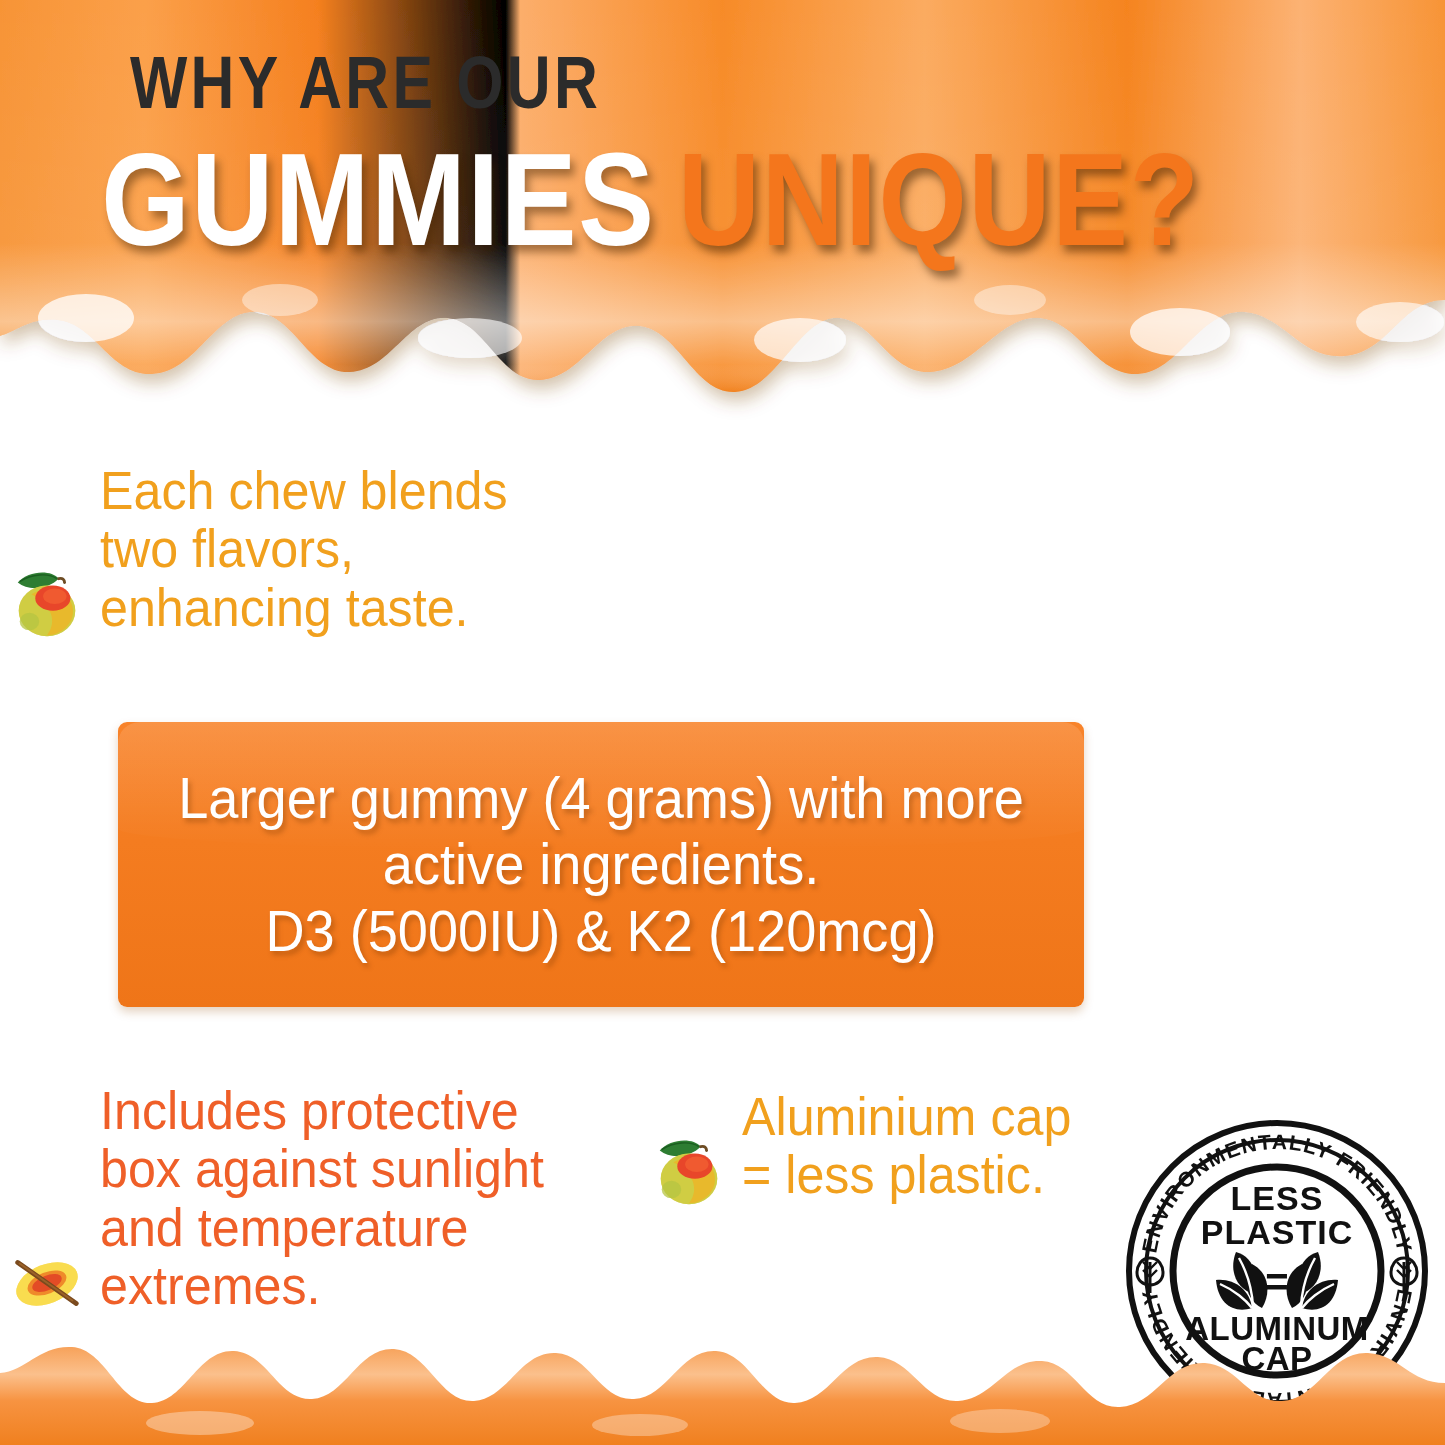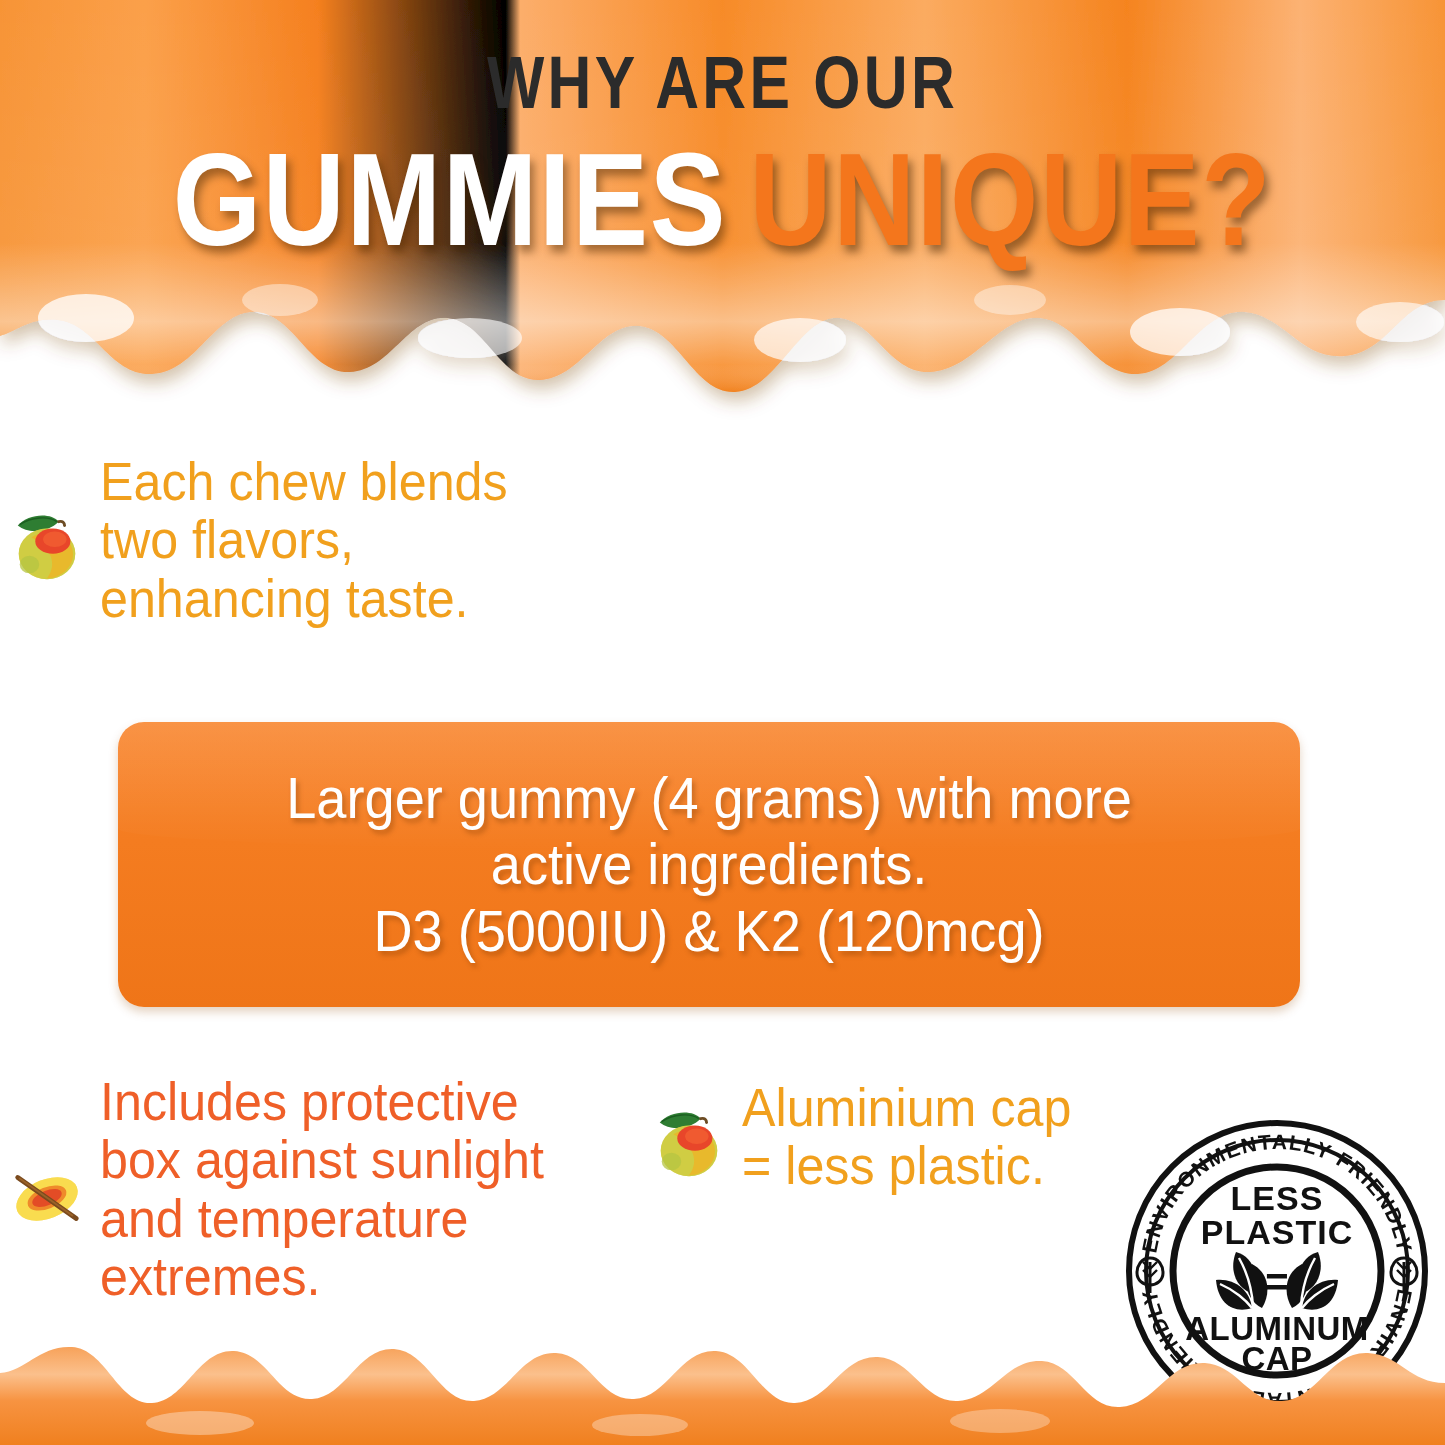--- a/index.html
+++ b/index.html
@@ -16,21 +16,21 @@
 
   
   .header-drip {
     position:absolute; left:0; top:0; width:1445px; height:420px;
     pointer-events:none;
   }
   .header-drip svg { display:block; width:1445px; height:420px; }
 
   .header-text {
     position:absolute; left:0; top:0; width:1445px; height:300px;
-    text-align:center; z-index:5;
+    z-index:5;
   }
   .title-line1 {
     font-family:"Liberation Sans Narrow","Liberation Sans", sans-serif;
     font-weight:bold;
     font-size:74px;
     letter-spacing:4px;
     color:#2b2b2b;
     line-height:1;
     margin-top:46px;
     transform:scaleX(0.82);
@@ -57,22 +57,23 @@
   .title-word.orange {
     color:#f4761c;
     margin-left:26px;
     text-shadow: 5px 7px 9px rgba(60,30,0,0.5);
   }
 
   
   .bullet {
     position:absolute;
     display:flex;
-    align-items:center;
+    align-items:flex-end;
     gap:14px;
+    margin-top:9px;
   }
   .bullet-icon { flex:0 0 auto; width:78px; height:80px; position:relative; top:8px; }
   .bullet-icon svg { display:block; width:100%; height:100%; }
   .bullet-text {
     font-family:"Liberation Sans Narrow","Liberation Sans", sans-serif;
     font-size:54px;
     line-height:1.08;
     letter-spacing:0px;
     transform:scaleX(0.93);
     transform-origin:left top;
@@ -83,22 +84,22 @@
 
   #bullet-1 { left:8px;   top:452px;  width:600px; }
   #bullet-2 { left:650px; top:462px;  width:790px; }
   #bullet-3 { left:8px;   top:1072px; width:620px; }
   #bullet-4 { left:650px; top:1078px; width:470px; }
 
   
   .feature-box {
     position:absolute;
     left:118px; top:722px;
-    width:1182px; height:285px;
-    border-radius:26px;
+    width:966px; height:285px;
+    border-radius:9px;
     background:linear-gradient(180deg,#f8832a 0%,#f47c20 42%,#ef7518 100%);
     box-shadow:0 5px 10px rgba(150,80,10,0.25);
     display:flex; align-items:center; justify-content:center;
     text-align:center;
   }
   .feature-box::after {
     content:""; position:absolute; left:0; right:0; top:0; height:45%;
     border-radius:26px 26px 60% 60%/26px 26px 26px 26px;
     background:linear-gradient(180deg,rgba(255,255,255,0.13),rgba(255,255,255,0));
     pointer-events:none;

